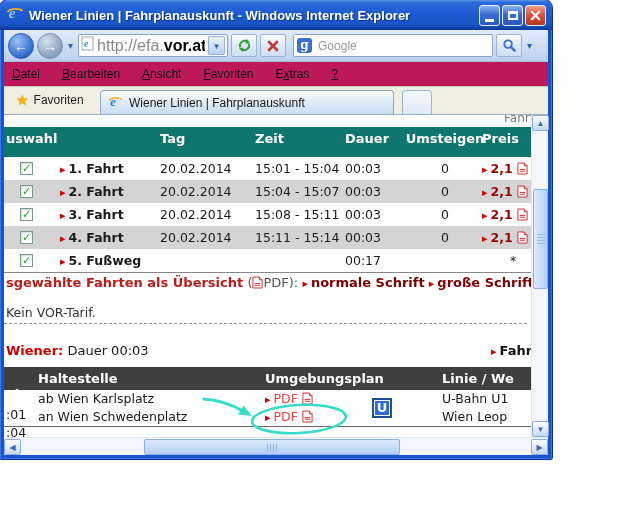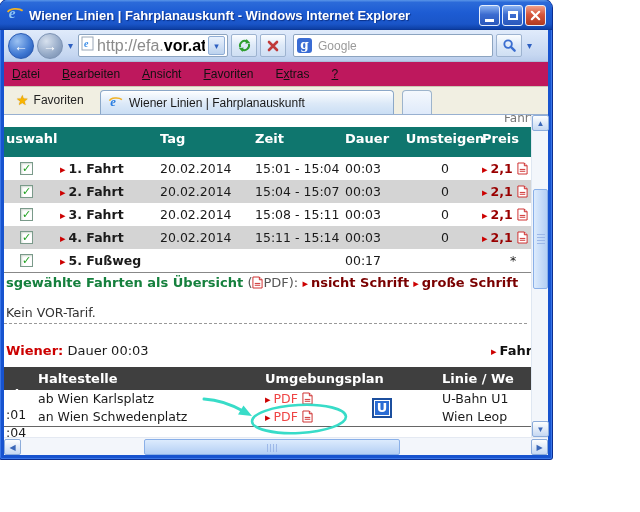--- a/index.html
+++ b/index.html
@@ -81,21 +81,21 @@
   .c7{left:478px;width:120px;}
   .fahrt-name{font-weight:bold;color:#1a1a1a;}
   .bullet{color:#cc0000;font-size:11px;margin-right:3px;}
   .chk{display:inline-block;width:13px;height:13px;margin-left:14px;margin-top:5px;background:#fff;
        border:1px solid #7a9a8a;box-shadow:inset 1px 1px 2px #cfd8cf;color:#1fa11f;font-size:11px;
        font-weight:bold;line-height:11px;text-align:center;vertical-align:top;}
   .pdficon{display:inline-block;vertical-align:-2px;}
   .preis-link{color:#990000;font-weight:bold;}
 
   .overview{position:absolute;top:160px;left:2px;white-space:nowrap;font-size:13px;}
-  .ov-lead{font-weight:bold;color:#15803d;}
+  .ov-lead{font-weight:bold;color:#b91c1c;}
   .ov-gray{color:#555;}
   .rlink{color:#7a0000;font-weight:bold;}
   .tariff{position:absolute;top:190px;left:2px;color:#333;}
   .dashline{position:absolute;top:208px;left:0;width:523px;border-top:1px dashed #999;}
 
   .detail{position:absolute;top:228px;left:2px;width:560px;height:18px;font-size:13px;}
   .detail-label{color:#cc0000;font-weight:bold;}
   .detail-link{position:absolute;left:485px;font-weight:bold;color:#111;white-space:nowrap;}
 
   .t2{position:absolute;top:252px;left:0;width:600px;border-bottom:1px solid #666;}
@@ -312,21 +312,21 @@
           </div>
         </div>
 
         <div class="overview">
           <span class="ov-lead">sgewählte Fahrten als Übersicht</span>
           <span class="ov-gray">(</span><svg class="pdficon" width="11" height="13" viewBox="0 0 12 14">
               <path d="M1 1 h7 l3 3 v9 h-10 z" fill="#fff" stroke="#cc2222"></path>
               <path d="M8 1 v3 h3" fill="#f3c9c9" stroke="#cc2222"></path>
               <path d="M3 8 h6 M3 10 h6" stroke="#cc2222"></path>
             </svg><span class="ov-gray">PDF):</span>
-          <span><span class="bullet">▸</span><span class="rlink">nsicht Schrift</span></span>
+          <span><span class="bullet">▸</span><span class="rlink">normale Schrift</span></span>
           <span><span class="bullet">▸</span><span class="rlink">große Schrift</span></span>
         </div>
 
         <div class="tariff">Kein VOR-Tarif.</div>
         <div class="dashline"></div>
 
         <div class="detail">
           <span class="detail-label">Wiener:</span><span> Dauer 00:03</span>
           <span class="detail-link"><span class="bullet">▸</span><span>Fahr</span></span>
         </div>

